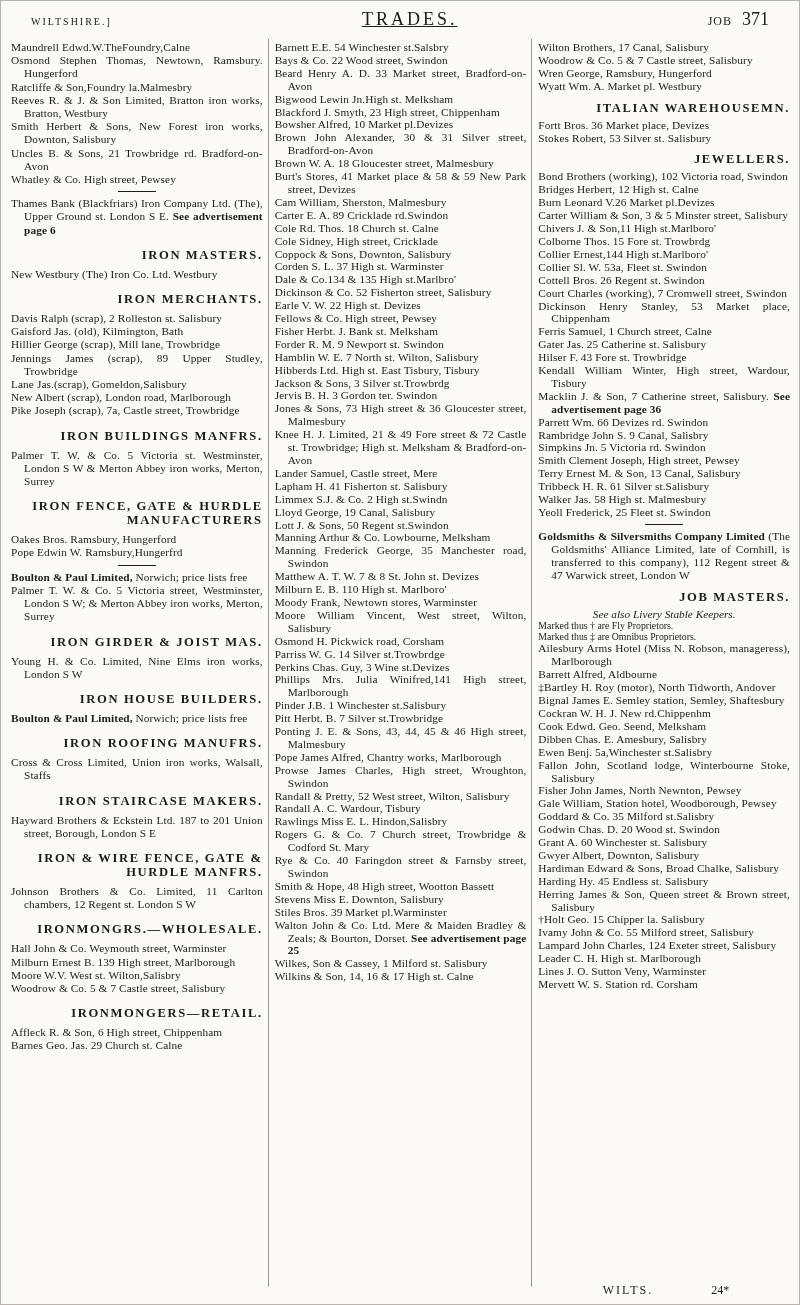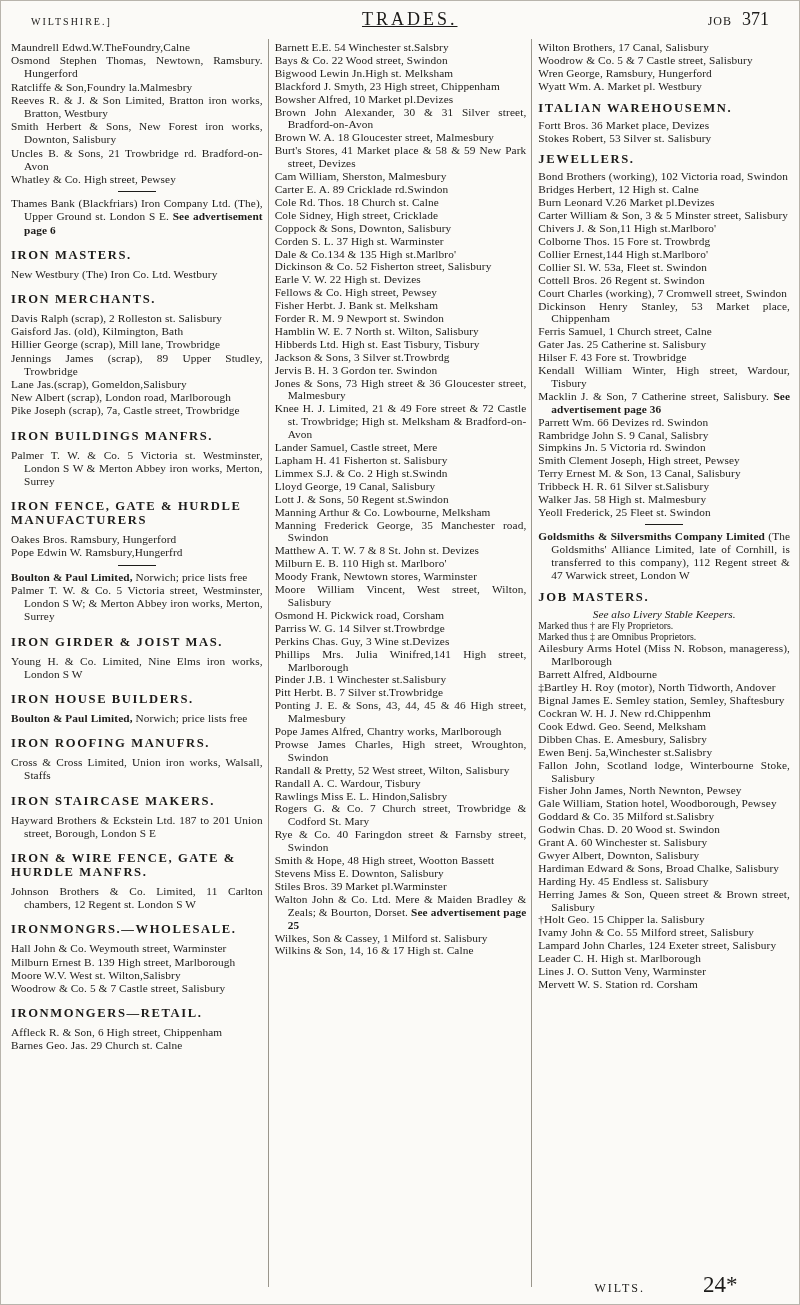--- a/index.html
+++ b/index.html
@@ -33,39 +33,39 @@
     font-size:11.3px;line-height:12.9px;
   }
   .col + .col{border-left:1px solid #9a968c;}
   .e{
     text-align:justify;
     padding-left:13px;text-indent:-13px;
     letter-spacing:.1px;
   }
   .e b{font-weight:700;}
   .h{
-    font-weight:700;text-align:left;
+    font-weight:700;text-align:right;
     font-size:12.6px;line-height:14px;
     letter-spacing:1.6px;
     margin:8px 0 4px 0;
   }
   .n{text-align:center;margin-top:1px;font-style:italic;}
   .f{font-size:9.8px;line-height:11px;letter-spacing:0;}
   .div-rule{
     width:38px;height:1px;background:#1c1b19;
     margin:5px auto 5px auto;
   }
   .c1 .h{margin:11px 0 6px 0;}
   .c1 .e{line-height:13.2px;}
   .ftr{
     position:absolute;bottom:6px;left:540px;width:250px;
     display:flex;align-items:baseline;justify-content:center;gap:26px;text-align:right;
   }
   .ftr .w{font-size:12px;letter-spacing:2px;}
-  .ftr .num{font-size:23px;margin-left:32px;}
+  .ftr .num{font-size:12px;margin-left:32px;}
 </style>
 </head>
 <body>
 
 <div class="page">
   <div class="hdr">
     <span class="left">WILTSHIRE.]</span>
     <span class="center">TRADES.</span>
     <span class="right"><span>JOB</span><span class="pg">371</span></span>
   </div>
@@ -113,20 +113,21 @@
         <div class="e">Milburn Ernest B. 139 High street, Marlborough</div>
         <div class="e">Moore W.V. West st. Wilton,Salisbry</div>
         <div class="e">Woodrow &amp; Co. 5 &amp; 7 Castle street, Salisbury</div>
         <div class="h">IRONMONGERS—RETAIL.</div>
         <div class="e">Affleck R. &amp; Son, 6 High street, Chippenham</div>
         <div class="e">Barnes Geo. Jas. 29 Church st. Calne</div>
       </div>
     <div class="col c2" id="col2">
         <div class="e">Barnett E.E. 54 Winchester st.Salsbry</div>
         <div class="e">Bays &amp; Co. 22 Wood street, Swindon</div>
+        <div class="e">Beard Henry A. D. 33 Market street, Bradford-on-Avon</div>
         <div class="e">Bigwood Lewin Jn.High st. Melksham</div>
         <div class="e">Blackford J. Smyth, 23 High street, Chippenham</div>
         <div class="e">Bowsher Alfred, 10 Market pl.Devizes</div>
         <div class="e">Brown John Alexander, 30 &amp; 31 Silver street, Bradford-on-Avon</div>
         <div class="e">Brown W. A. 18 Gloucester street, Malmesbury</div>
         <div class="e">Burt's Stores, 41 Market place &amp; 58 &amp; 59 New Park street, Devizes</div>
         <div class="e">Cam William, Sherston, Malmesbury</div>
         <div class="e">Carter E. A. 89 Cricklade rd.Swindon</div>
         <div class="e">Cole Rd. Thos. 18 Church st. Calne</div>
         <div class="e">Cole Sidney, High street, Cricklade</div>

